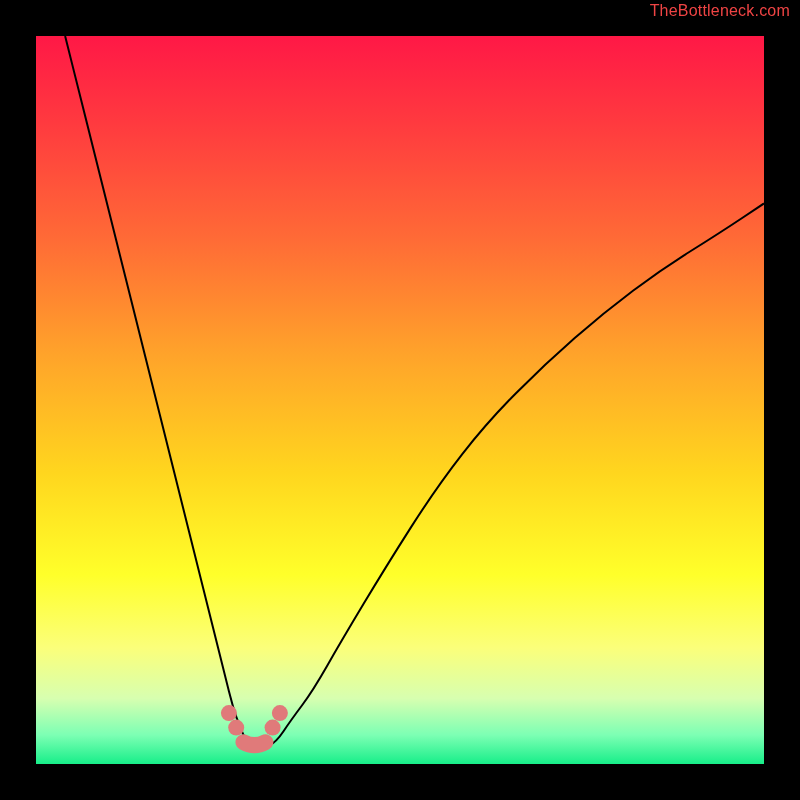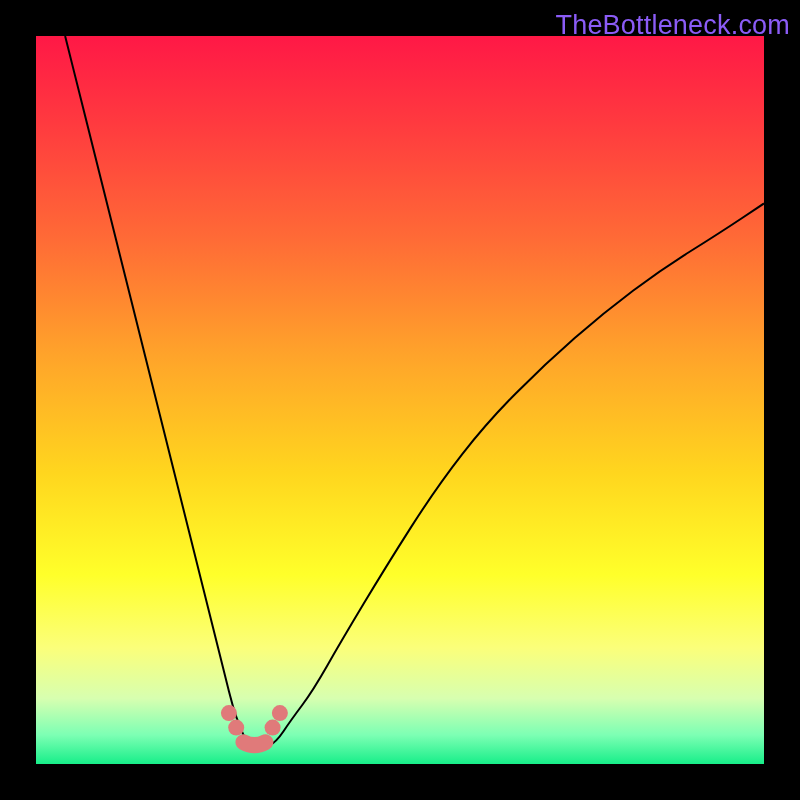--- a/index.html
+++ b/index.html
@@ -34,24 +34,24 @@
       #ffd61e 60%,
       #ffff2a 74%,
       #fbff7a 84%,
       #d7ffb0 91%,
       #7dffb4 96%,
       #17ee89 100%
     );
   }
   .watermark {
     position: absolute;
-    top: 10px;
+    top: 2px;
     right: 10px;
-    color: #8b5cf6;
-    font-size: 27px;
+    color: #ef4444;
+    font-size: 16px;
     font-weight: 500;
     letter-spacing: 0.2px;
   }
   svg.curve {
     position: absolute;
     left: 0;
     top: 0;
     width: 728px;
     height: 728px;
   }

